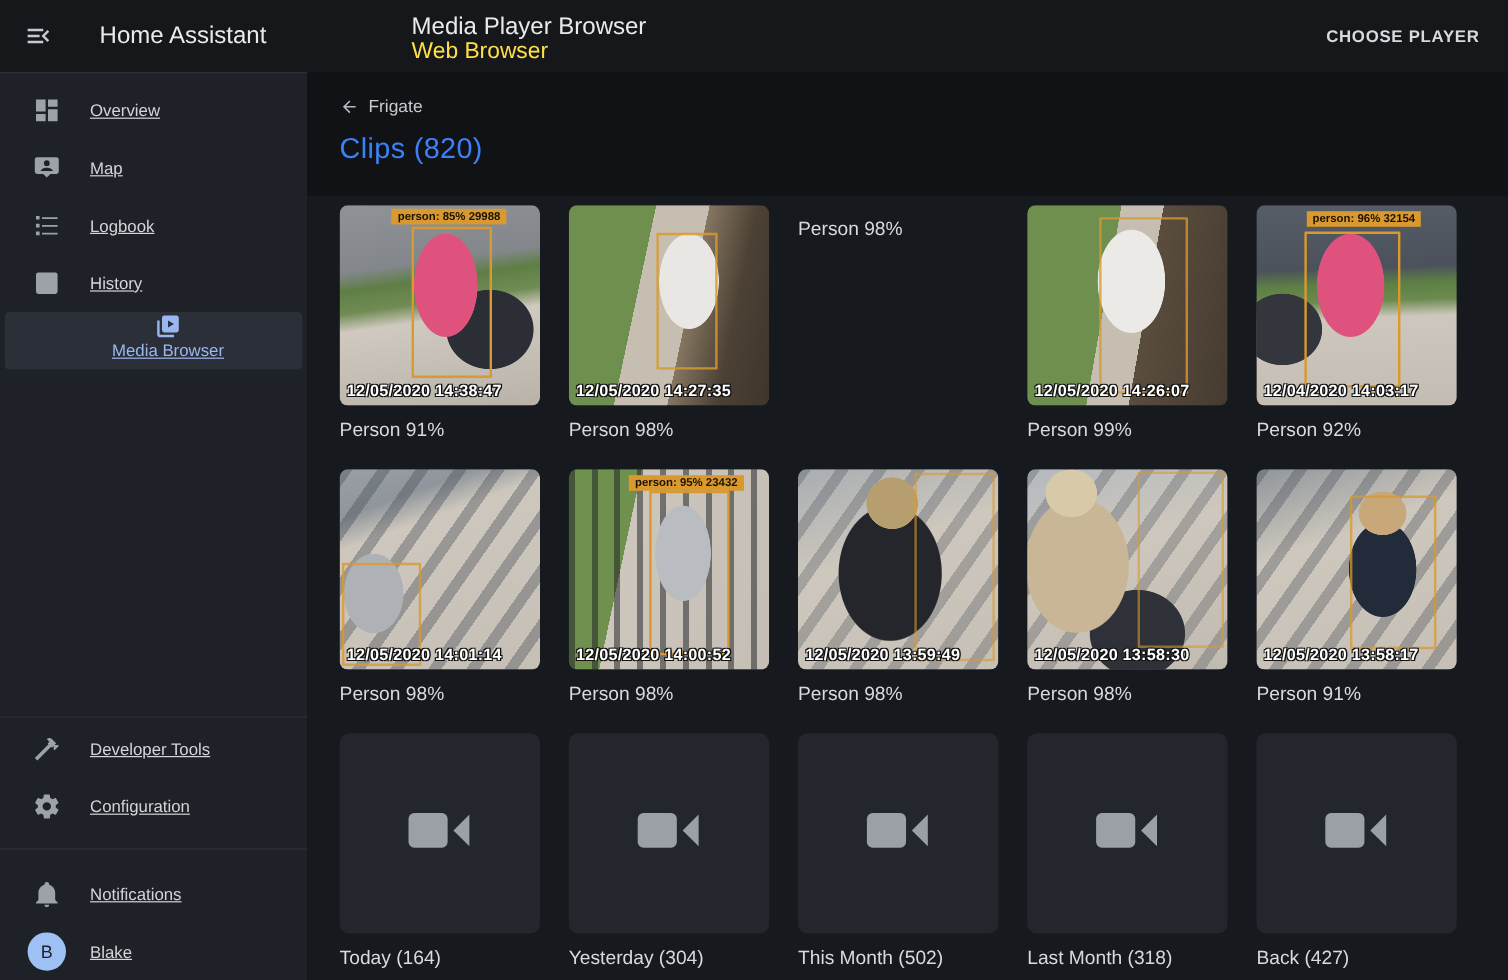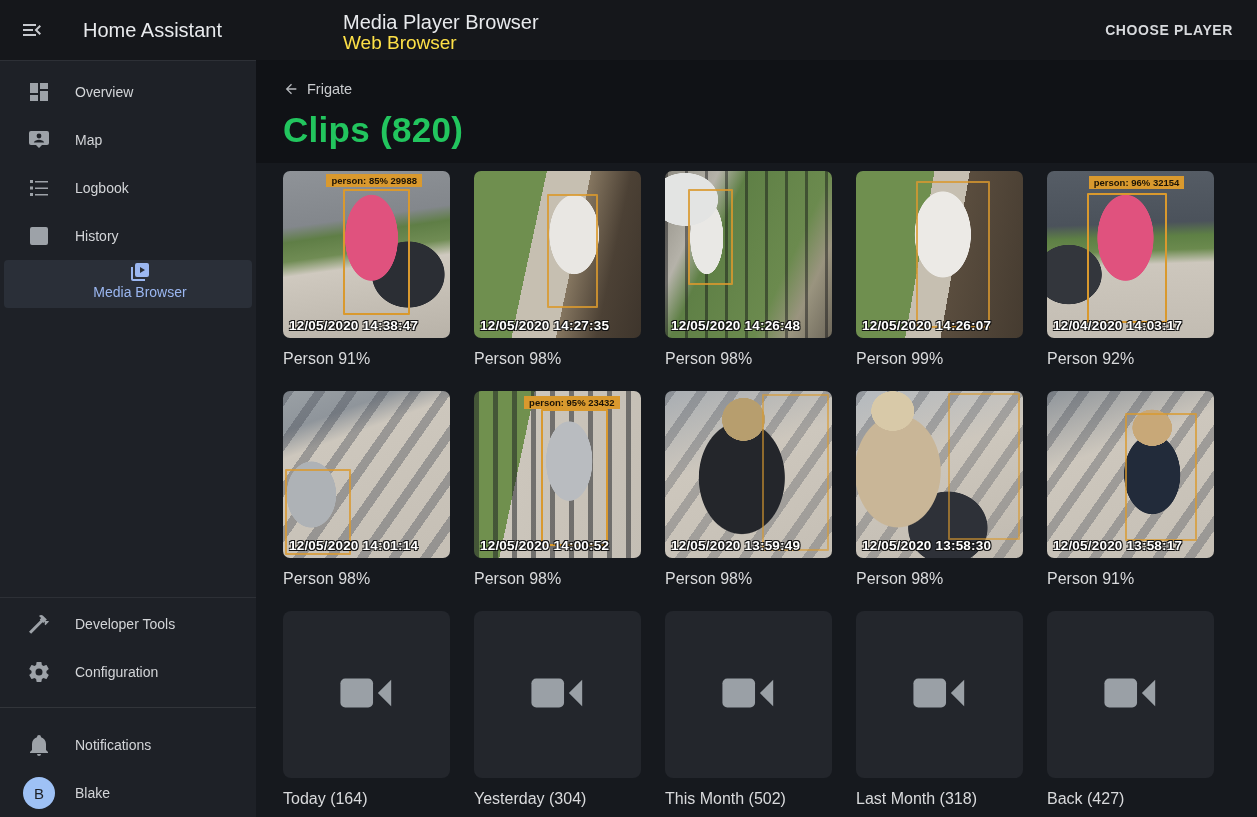--- a/index.html
+++ b/index.html
@@ -28,38 +28,38 @@
                   background:transparent; border:none; text-transform:uppercase; }
 
   
   .sidebar{ background:var(--side-bg); border-top:1px solid rgba(255,255,255,.07);
             display:flex; flex-direction:column; overflow:hidden; }
   .nav{ padding-top:7px; }
   .nav-item{ height:48px; display:flex; align-items:center; margin:0 4px; border-radius:4px;
              color:#d3d5d8; cursor:pointer; }
   .nav-item .nicon{ width:24px; height:24px; margin-left:23px; flex:0 0 24px;
                     color:#9da2a8; display:flex; }
-  .nav-item .nlabel{ margin-left:24px; font-size:14px; font-weight:500; }
+  .nav-item .nlabel{ margin-left:24px; font-size:14px; font-weight:500;text-decoration:underline; }
   .nav-item.selected{ background:#2a2f38; color:var(--accent);flex-direction:column; }
   .nav-item.selected .nicon{ color:var(--accent); }
   .side-spacer{ flex:1; }
   .side-group{ border-top:1px solid rgba(255,255,255,.07); padding-top:2px; }
   .side-bottom{ border-top:1px solid rgba(255,255,255,.09); margin-top:11px; padding-top:13px; }
   .avatar{ width:32px; height:32px; border-radius:50%; background:var(--avatar);
            color:#1d2026; font-size:15px; font-weight:500; display:flex; align-items:center;
            justify-content:center; margin-left:19px; flex:0 0 32px; }
   .nav-item .nlabel.user-label{ margin-left:20px; }
 
   
   .main{ background:var(--content-bg); display:flex; flex-direction:column; overflow:hidden; }
   .main-band{ background:var(--band-bg); height:103px; flex:0 0 103px; padding-left:27px; }
   .breadcrumb{ display:inline-flex; align-items:center; gap:8px; margin-top:21px;
                color:#c9cbce; font-size:14.5px; cursor:pointer; }
   .breadcrumb .bicon{ width:16px; height:16px; color:#b6b9bd; display:flex; }
-  .clips-title{ color:#22c55e; font-size:35px; font-weight:700; margin-top:9px;
+  .clips-title{ color:#3b82f6; font-size:24px; font-weight:400; margin-top:9px;
                 letter-spacing:.3px; }
   .content{ flex:1; padding:8px 0 0 27px; }
   .grid{ display:grid; grid-template-columns:repeat(5,167px); column-gap:24px; row-gap:23px; }
 
   .card{ width:167px; cursor:pointer; }
   .thumb{ position:relative; width:167px; height:167px; border-radius:7px; overflow:hidden; }
   .caption{ margin-top:12px; font-size:16px; color:var(--txt); }
 
   .ts{ position:absolute; left:6px; bottom:5px; color:#fff; font-size:13.5px; font-weight:700;
        letter-spacing:.2px; white-space:nowrap;
@@ -257,24 +257,20 @@
             <div class="caption">Person 91%</div>
           </div>
           <div class="card">
             <div class="thumb s2">
               <span class="bbox"></span>
               <span class="ts">12/05/2020 14:27:35</span>
             </div>
             <div class="caption">Person 98%</div>
           </div>
           <div class="card">
-            <div class="thumb s3">
-              <span class="bbox"></span>
-              <span class="ts">12/05/2020 14:26:48</span>
-            </div>
             <div class="caption">Person 98%</div>
           </div>
           <div class="card">
             <div class="thumb s4">
               <span class="bbox"></span>
               <span class="ts">12/05/2020 14:26:07</span>
             </div>
             <div class="caption">Person 99%</div>
           </div>
           <div class="card">

